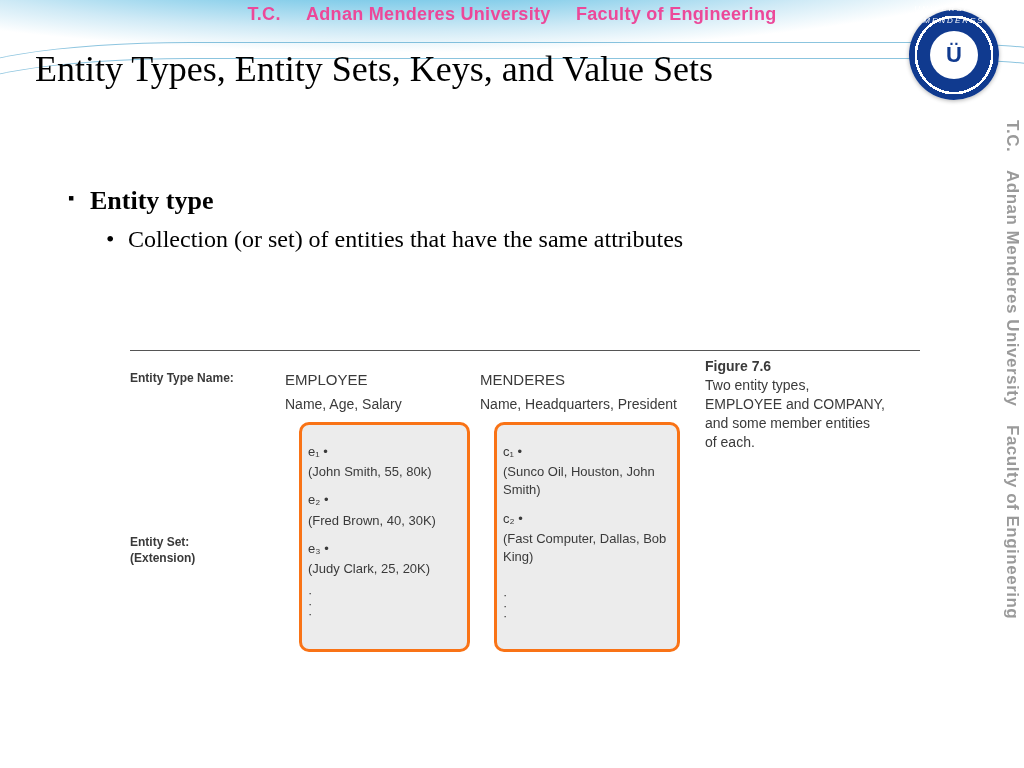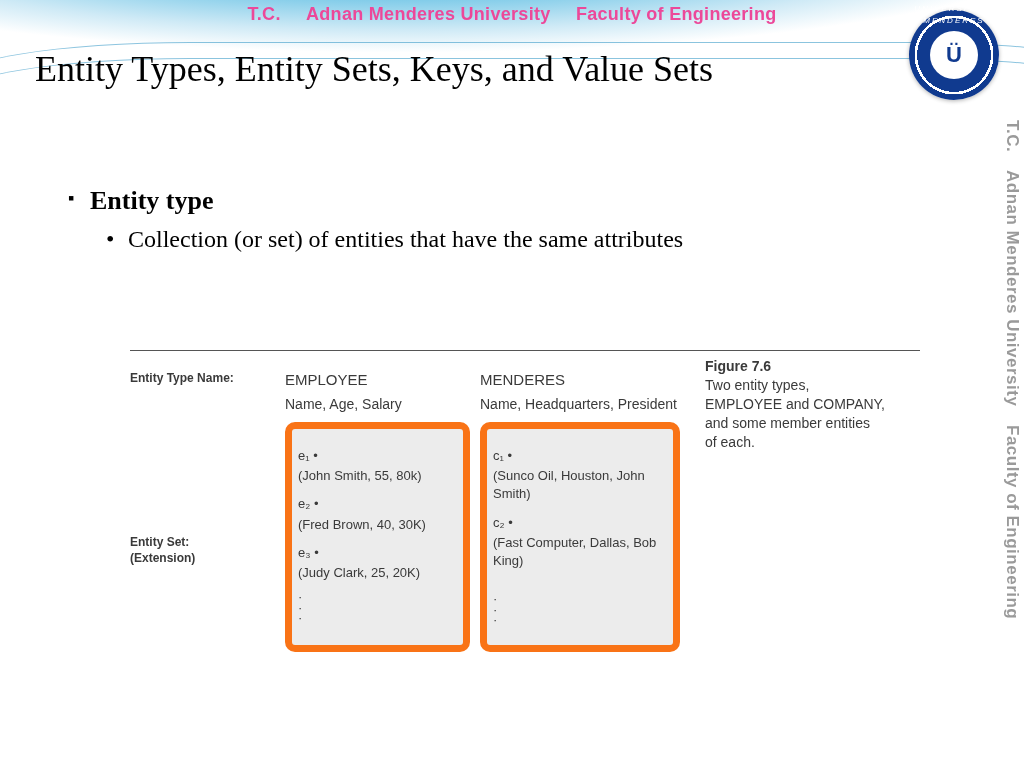--- a/index.html
+++ b/index.html
@@ -169,27 +169,28 @@
   .fig-labels .lab2 { font-weight: bold; margin-top: 150px; line-height: 1.3; }
   .fig-col {
     width: 185px;
     text-align: left;
     margin: 0 5px;
   }
   .fig-col .typename { font-size: 15px; margin-top: 14px; }
   .fig-col .attrs { font-size: 14px; margin-top: 8px; }
   .setbox {
     margin-top: 10px;
-    border: 7px solid #f97316;
+    border: 3px solid #f97316;
     border-radius: 10px;
     background: #ececec;
     padding: 12px 6px 8px 6px;
     min-height: 230px;
     font-size: 13px;
     line-height: 1.4;
+    margin-left: 14px;
   }
   .ent-lbl { margin-top: 6px; }
   .ent-val { margin-top: 2px; margin-bottom: 10px; }
   .dots { line-height: .8; margin-top: 8px; letter-spacing: 0; }
   .caption {
     width: 180px;
     margin-left: 20px;
     font-size: 14px;
     line-height: 1.35;
     text-align: left;

